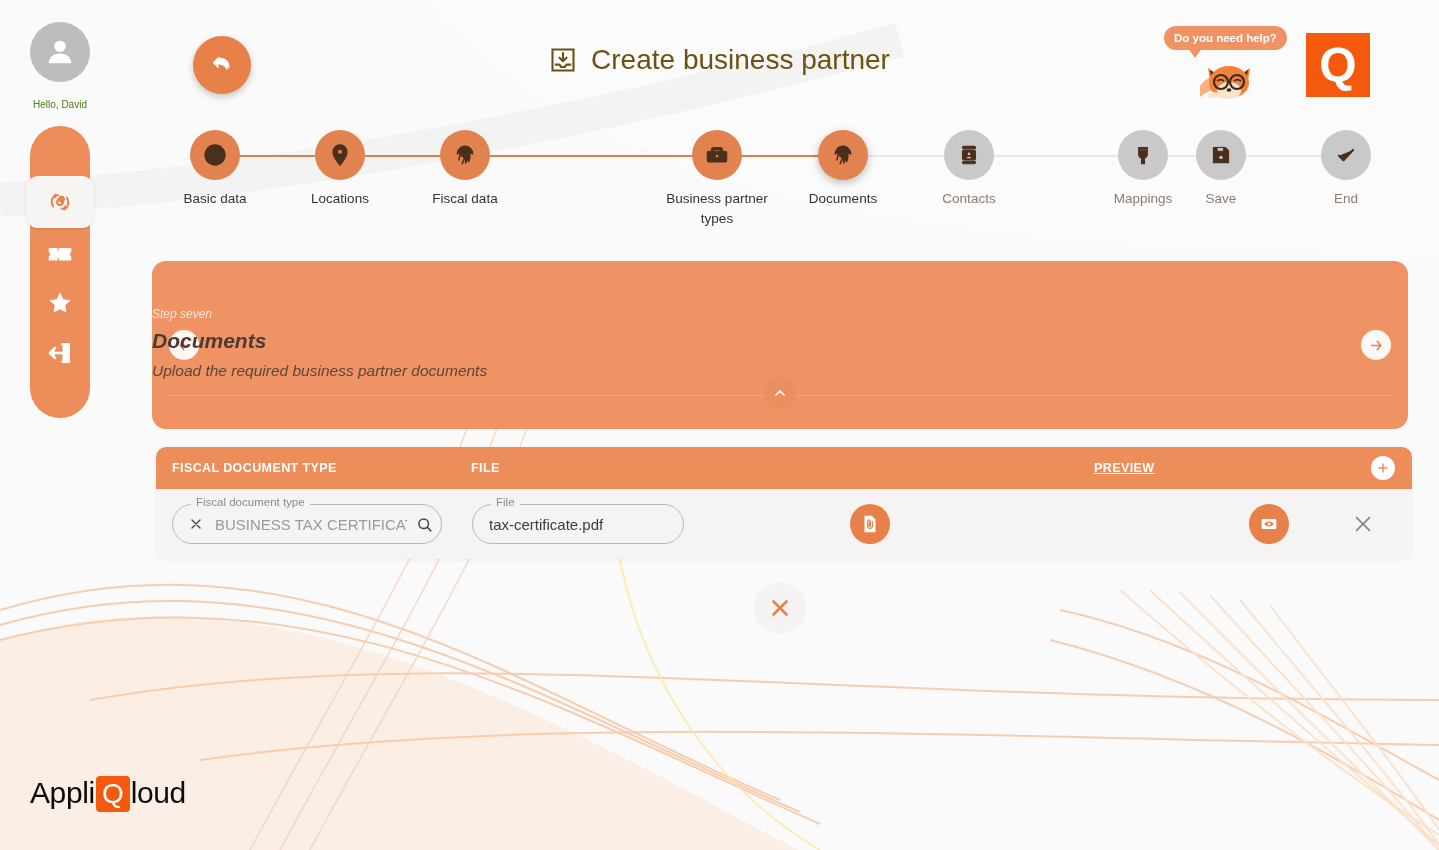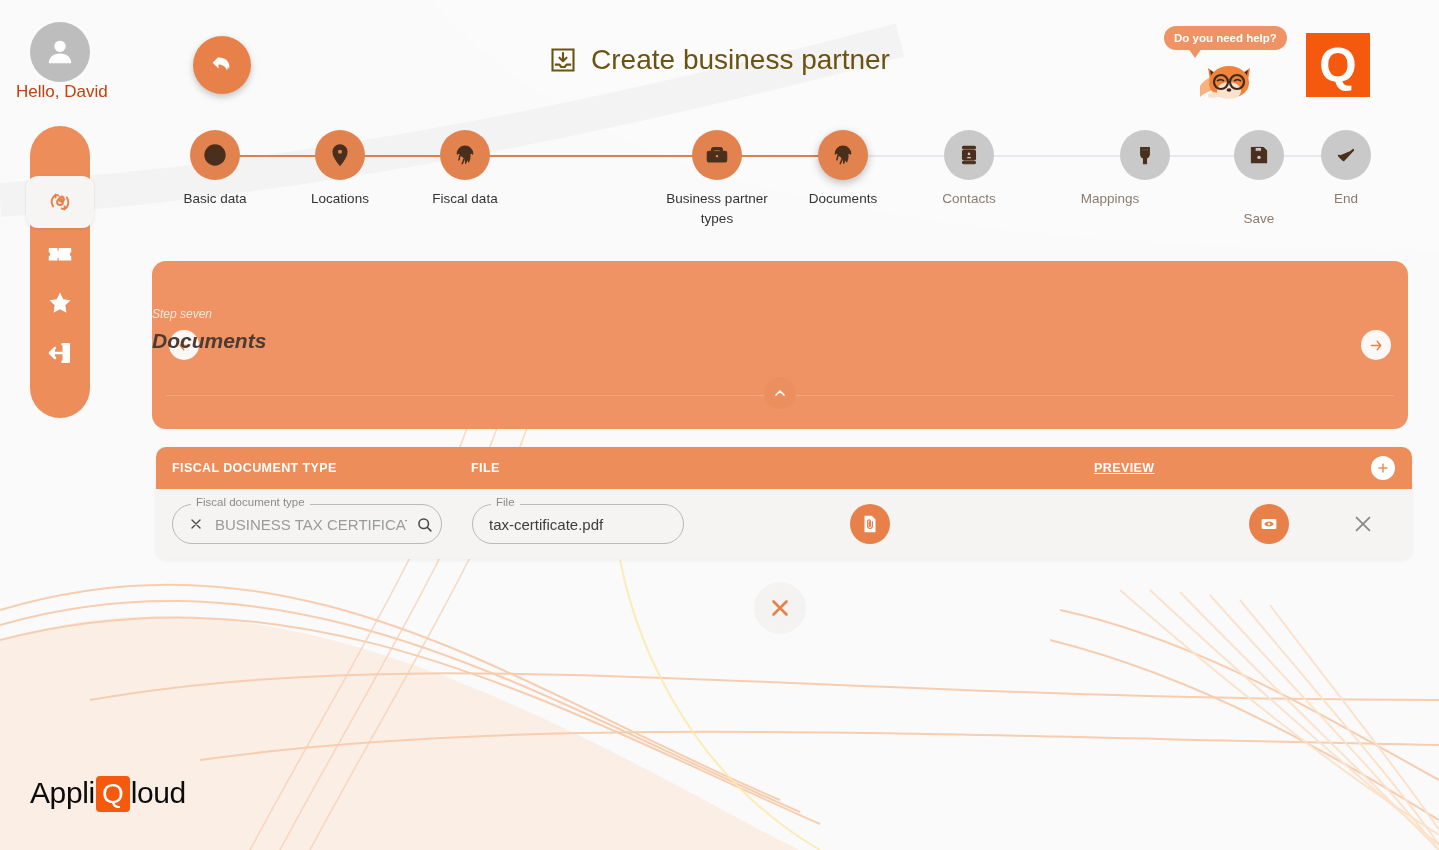--- a/index.html
+++ b/index.html
@@ -14,21 +14,21 @@
   
   .bg-deco { position: absolute; inset: 0; width: 100%; height: 100%; pointer-events: none; }
 
   
   .user-block { position: absolute; left: 16px; top: 22px; width: 88px; text-align: center; }
   .avatar {
     width: 60px; height: 60px; border-radius: 50%; background: #bdbdbd;
     margin: 0 auto; display: flex; align-items: center; justify-content: center;
   }
   .avatar svg { width: 34px; height: 34px; fill: #ffffff; }
-  .hello-text { margin-top: 0; font-size: 17px; color: #c2410c; white-space: nowrap; }
+  .hello-text { margin-top: 17px; font-size: 10px; color: #4d7c0f; white-space: nowrap; }
 
   
   .rail {
     position: absolute; left: 30px; top: 126px; width: 60px; height: 292px;
     background: #ed8d5a; border-radius: 30px;
     display: flex; flex-direction: column; align-items: center;
   }
   .rail-item {
     width: 60px; height: 50px; display: flex; align-items: center; justify-content: center;
     cursor: pointer; position: relative;
@@ -402,33 +402,33 @@
           <rect x="6" y="4" width="12" height="2.2" rx="1"></rect>
           <rect x="6" y="7.4" width="12" height="9.2" rx="1.4"></rect>
           <rect x="6" y="17.8" width="12" height="2.2" rx="1"></rect>
           <circle cx="12" cy="11" r="1.7" fill="#c9c9c9"></circle>
           <path d="M9 15.6c.4-1.6 1.6-2.4 3-2.4s2.6.8 3 2.4z" fill="#c9c9c9"></path>
         </svg>
       </div>
       <div class="step-label muted">Contacts</div>
     </div>
 
-    <div class="step" style="left:955px;align-items:flex-end;">
+    <div class="step" style="left:988px;">
       <div class="step-circle todo">
         <svg viewBox="0 0 24 24" fill="#4a2f1d">
           <path d="M8 5h8v6a4 4 0 0 1-2.6 3.8V20h-2.8v-5.2A4 4 0 0 1 8 11z"></path>
           <rect x="9.4" y="6.3" width="1.5" height="2" fill="#c9c9c9"></rect>
           <rect x="11.3" y="6.3" width="1.5" height="2" fill="#c9c9c9"></rect>
           <rect x="13.2" y="6.3" width="1.5" height="2" fill="#c9c9c9"></rect>
         </svg>
       </div>
       <div class="step-label muted">Mappings</div>
     </div>
 
-    <div class="step" style="left:1104px;gap:20px;">
+    <div class="step" style="left:1066px;">
       <div class="step-circle todo">
         <svg viewBox="0 0 24 24" fill="#4a2f1d">
           <path d="M5 5h11l3 3v11H5z" rx="1"></path>
           <rect x="8.4" y="5" width="6" height="3.6" fill="#c9c9c9"></rect>
           <circle cx="12" cy="14.2" r="2.1" fill="#c9c9c9"></circle>
         </svg>
       </div>
       <div class="step-label muted">Save</div>
     </div>
 
@@ -444,20 +444,21 @@
 
   <div class="step-panel">
     <div class="panel-nav prev">
       <svg viewBox="0 0 24 24" stroke-linecap="round" stroke-linejoin="round">
         <path d="M19 12H6M11 6l-5 6 5 6"></path>
       </svg>
     </div>
     <div class="panel-center">
       <div class="step-kicker">Step seven</div>
       <div class="step-title">Documents</div>
+      <div class="step-desc">Upload the required business partner documents</div>
     </div>
     <div class="panel-nav next">
       <svg viewBox="0 0 24 24" stroke-linecap="round" stroke-linejoin="round">
         <path d="M5 12h13M13 6l5 6-5 6"></path>
       </svg>
     </div>
     <div class="panel-divider"></div>
     <div class="collapse-btn">
       <svg viewBox="0 0 24 24" stroke-linecap="round" stroke-linejoin="round">
         <path d="M6 15l6-6 6 6"></path>

